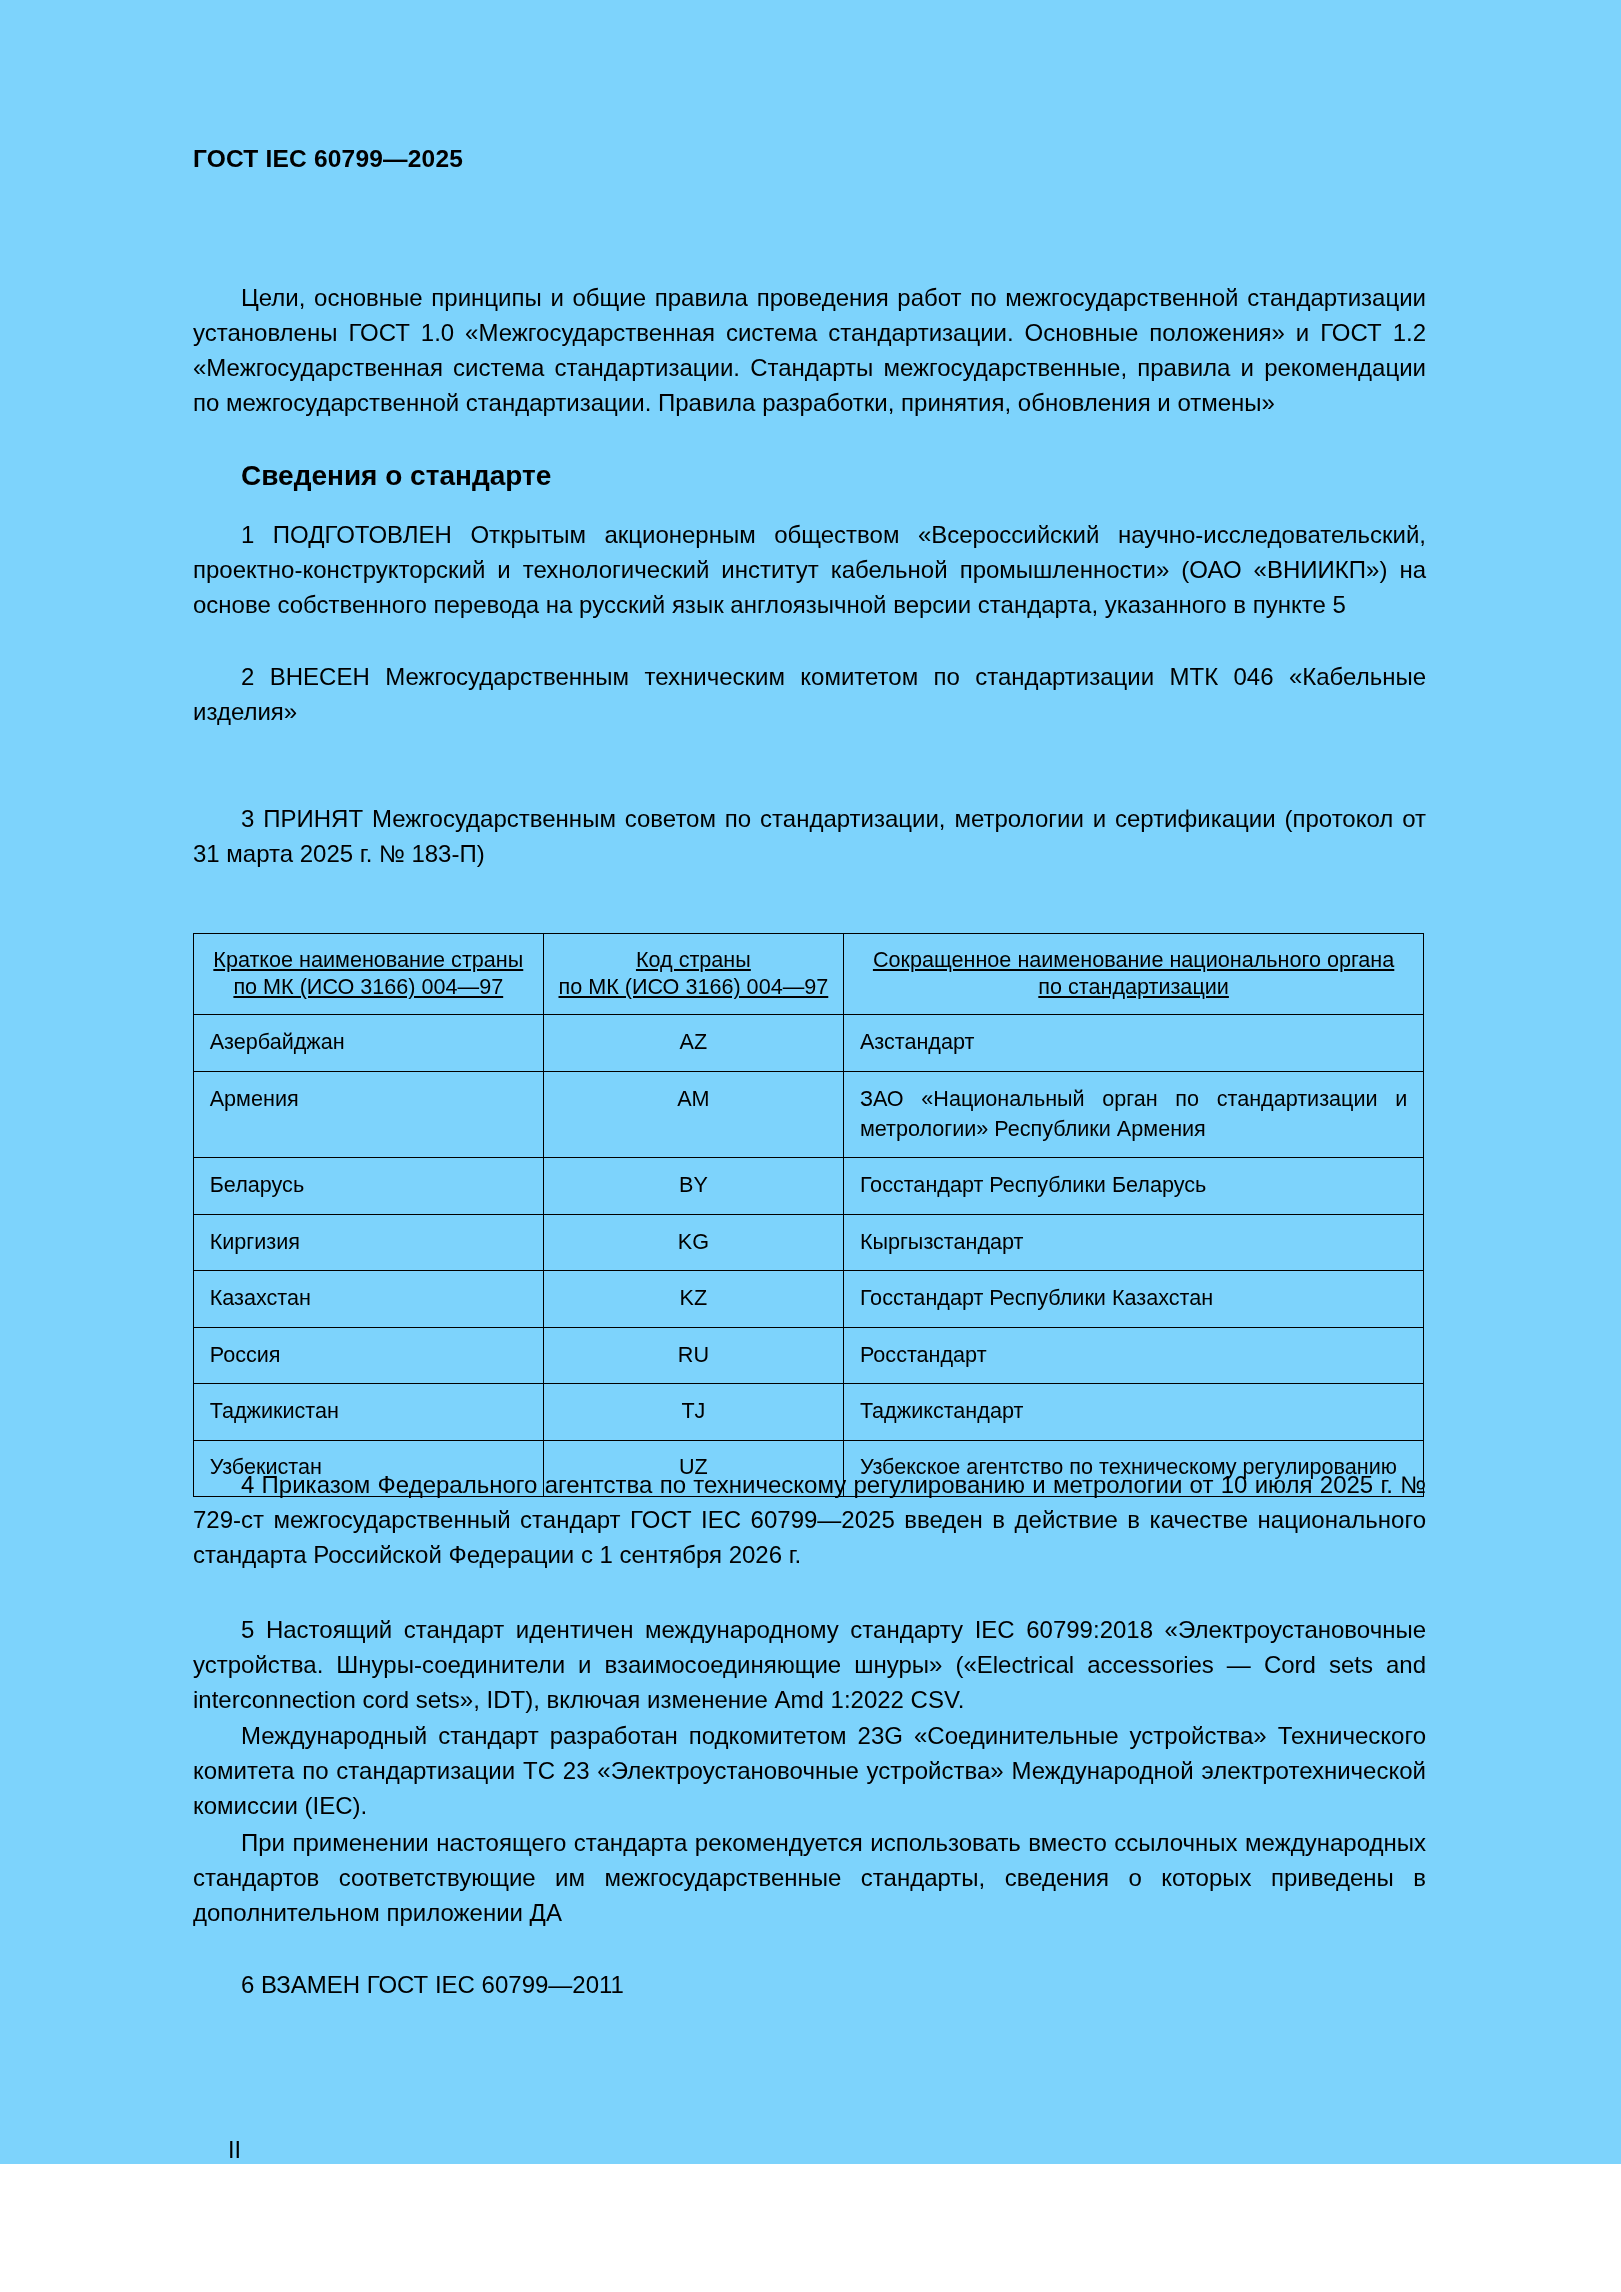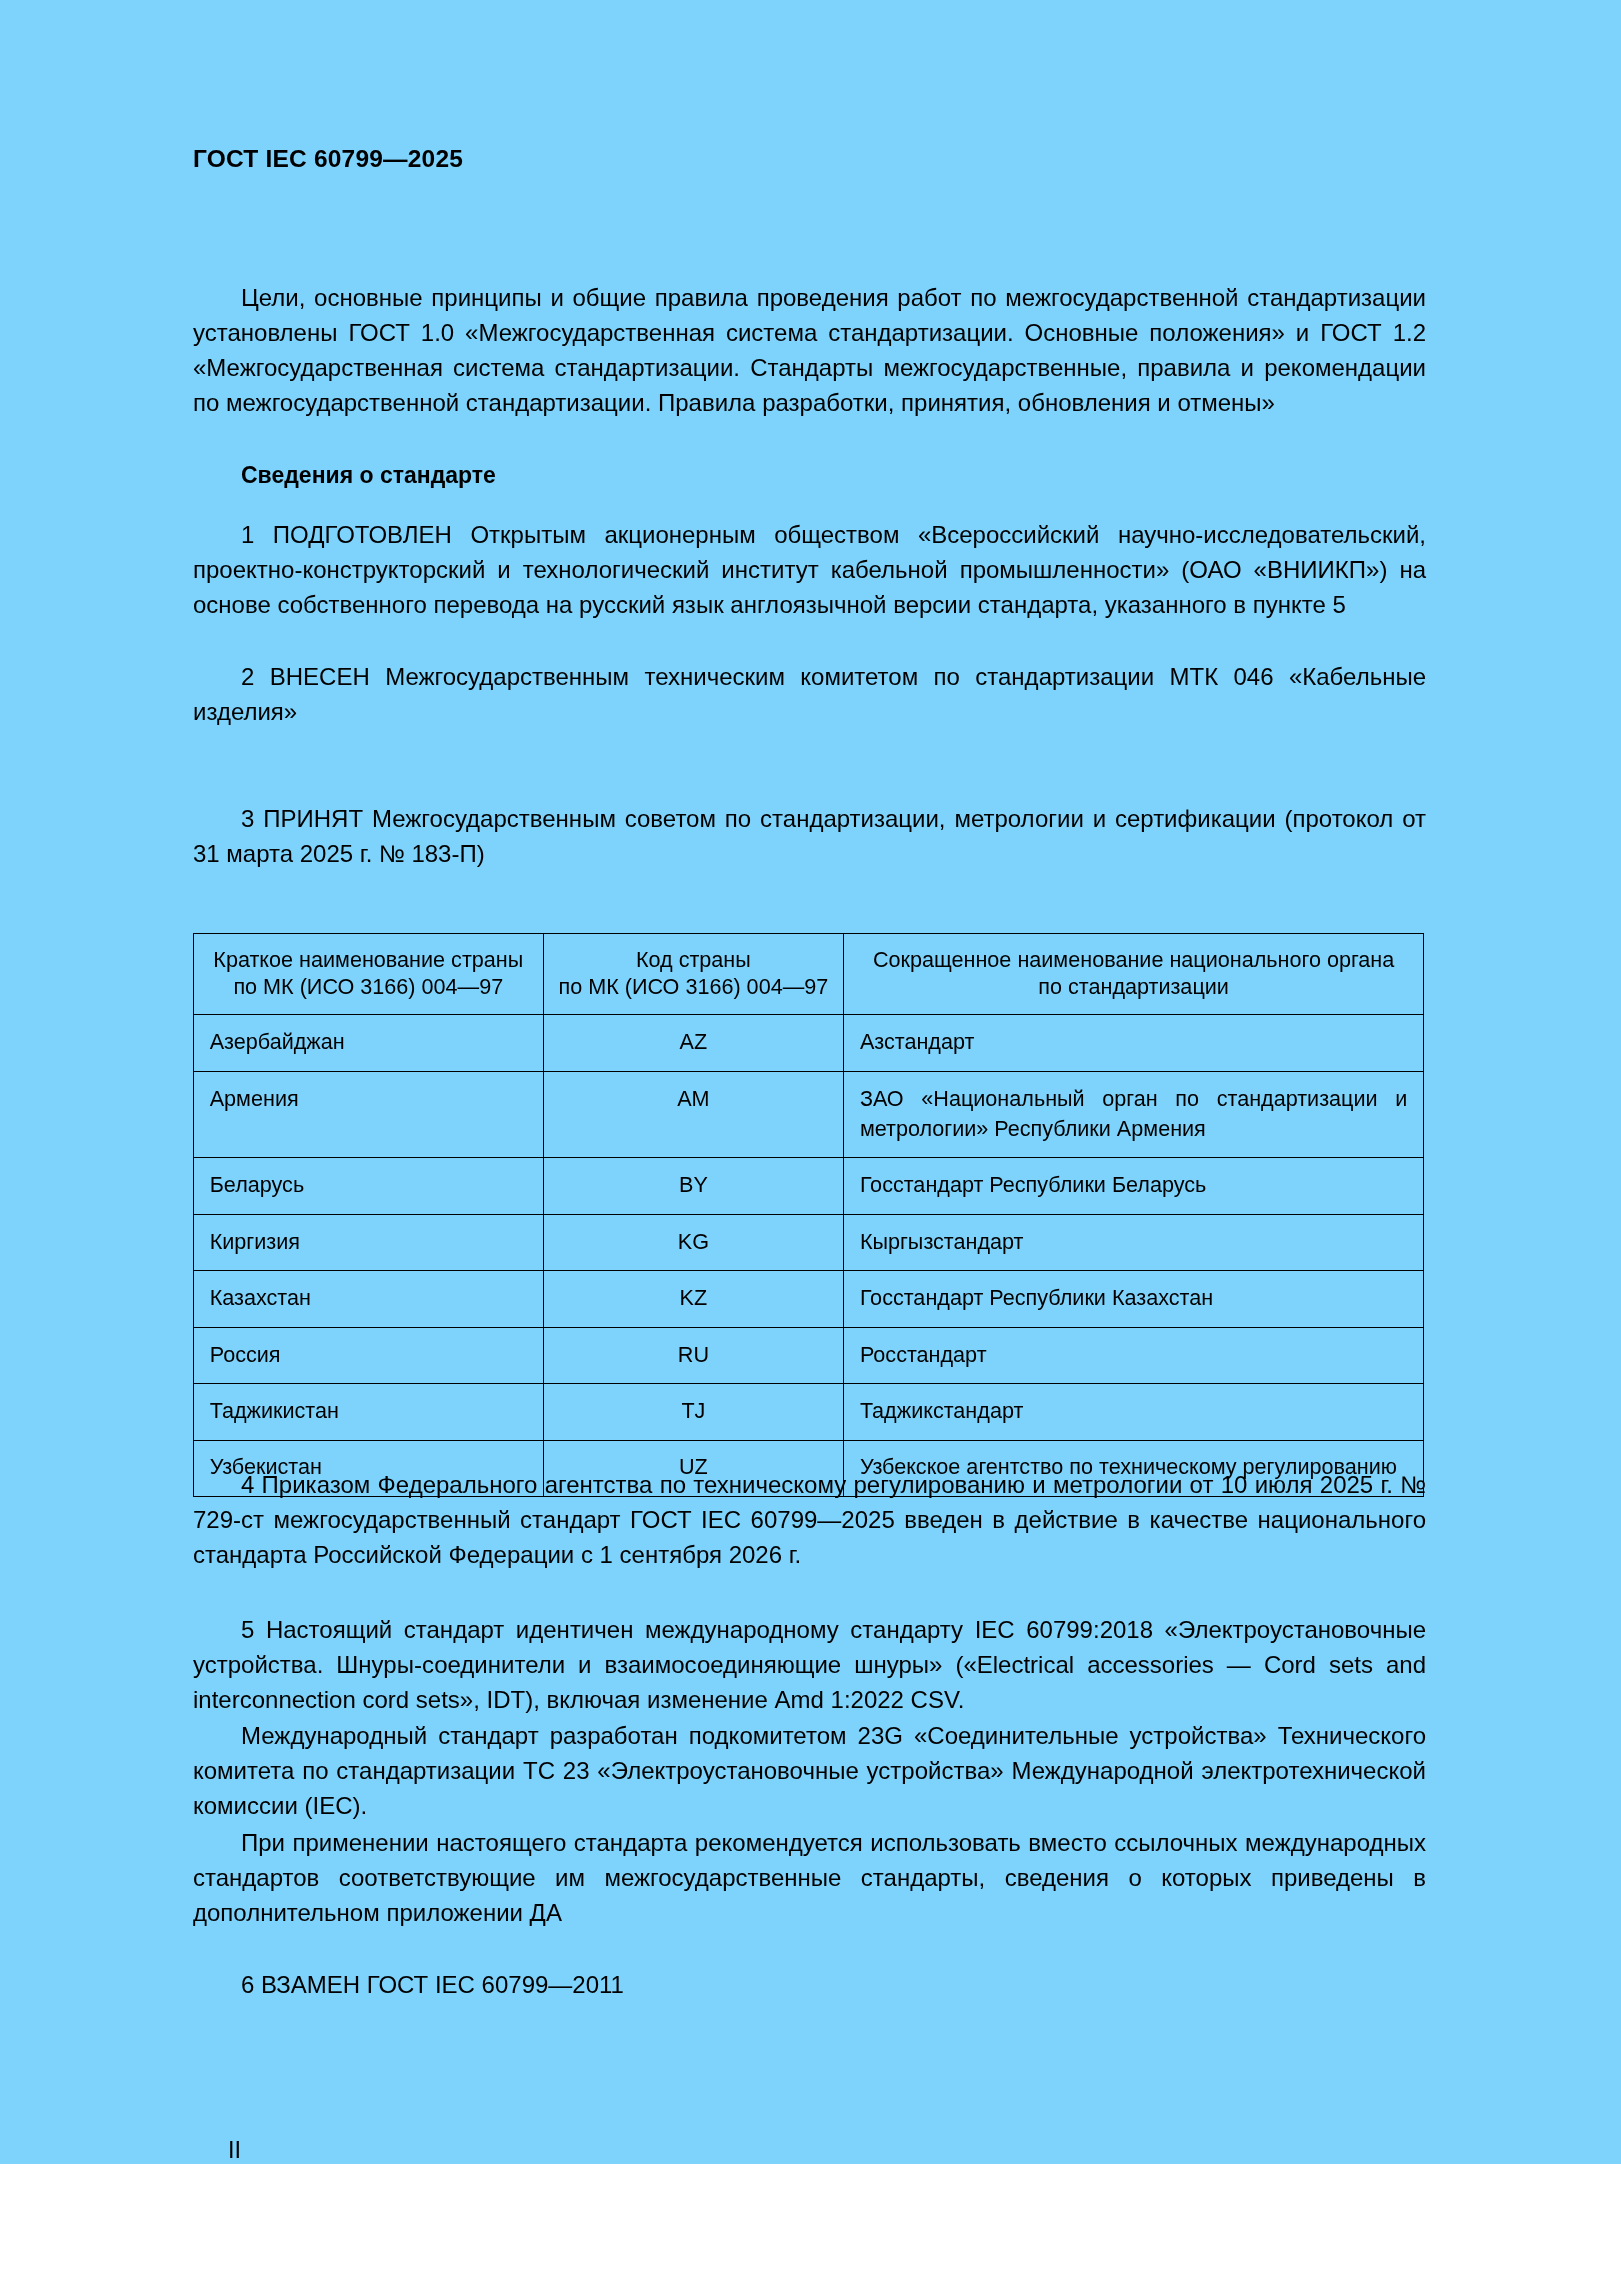--- a/index.html
+++ b/index.html
@@ -60,21 +60,21 @@
   .body-block p {
     margin: 0;
   }
   .indent {
     text-indent: 48px;
   }
   .bold-head {
     position: absolute;
     left: 0;
     width: 1233px;
-    font-size: 23px;
+    font-size: 28px;
     font-weight: bold;
     line-height: 35px;
     text-indent: 48px;
   }
   .nojust {
     text-align: left;
   }
 
   
   #blk-intro   { top: 280px; }
@@ -99,20 +99,21 @@
   .vote-table td {
     border: 1.5px solid #000000;
     padding: 0;
     vertical-align: top;
     font-weight: normal;
   }
   .vote-table thead th {
     text-align: center;
     padding: 11.8px 7.8px 13.7px 7.8px;
     line-height: 27.4px;
+    text-decoration: underline;
   }
   .vote-table thead th.col-a { width: 333px; }
   .vote-table thead th.col-b { width: 284px; }
   .vote-table tbody td {
     padding: 11.8px 13.7px 13.7px 13.7px;
     height: 28px;
   }
   .vote-table tbody td.c-name { text-align: left; padding-left: 15.7px; }
   .vote-table tbody td.c-code { text-align: center; }
   .vote-table tbody td.c-org  { text-align: justify; text-justify: inter-word; padding-left: 15.7px; padding-right: 15.7px;}

